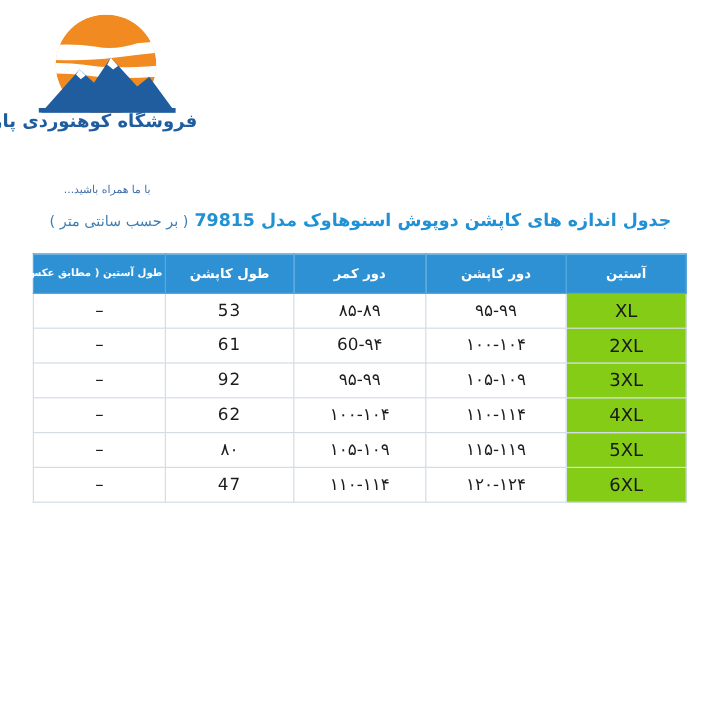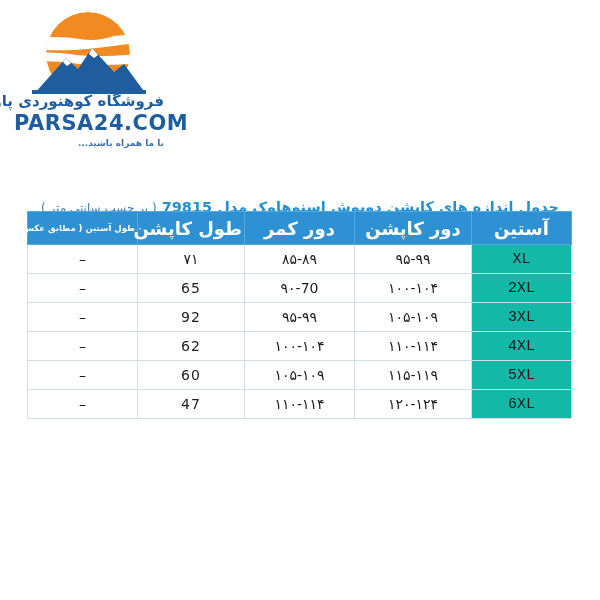--- a/index.html
+++ b/index.html
@@ -54,44 +54,43 @@
     font-size: 21px;
     font-weight: bold;
     color: #1f5d9e;
     letter-spacing: 0.5px;
     line-height: 1.15;
     direction: ltr;
     white-space: nowrap;
   }
   .logo-tagline {
     position: absolute;
-    top: 127px;
+    top: 143px;
     left: 4px;
     width: 150px;
-    text-align: right;
+    text-align: center;
     font-size: 9px;
-    font-weight: bold;
+    font-weight: normal;
     color: #3f6fae;
     line-height: 1;
     white-space: nowrap;
   }
 
   
   .chart-title {
     position: absolute;
     top: 176px;
     left: 28px;
     right: 28px;
     text-align: center;
     font-size: 14.5px;
     font-weight: bold;
     color: #2091d4;
     white-space: nowrap;
     line-height: 1.2;
-    margin-top: 23px;
   }
   .chart-title .unit-note {
     font-size: 12px;
     font-weight: normal;
     color: #3b7fb5;
   }
 
   
   .size-table-wrap {
     position: absolute;
@@ -110,43 +109,42 @@
     border: 1px solid #d3dde6;
     text-align: center;
     vertical-align: middle;
     height: 28px;
     padding: 0 2px;
   }
   table.size-table thead th {
     background: #2e91d4;
     color: #ffffff;
     font-weight: bold;
-    font-size: 18px;
+    font-size: 11px;
     height: 32px;
     border-color: #59a8dd;
     white-space: nowrap;
   }
   table.size-table thead th.small-head {
     font-size: 8.5px;
     font-weight: bold;
   }
   table.size-table tbody td {
     background: #ffffff;
     color: #1c1c1c;
     font-size: 14px;
     letter-spacing: 1px;
   }
   table.size-table tbody td.size-cell {
-    background: #14b8a6;
+    background: #84cc16;
     font-weight: normal;
     font-size: 15px;
     letter-spacing: 0;
     direction: ltr;
     color: #1a1a1a;
-    font-family: Liberation Mono, monospace;
   }
   table.size-table tbody td.dash-cell {
     font-size: 14px;
     letter-spacing: 0;
   }
 
   
   col.c-size    { width: 100px; }
   col.c-chest   { width: 117px; }
   col.c-waist   { width: 110px; }
@@ -177,21 +175,20 @@
       </g>
       <g fill="#ffffff">
         <path d="M 74 36 L 80 43 L 76 46 L 71 42 Z"></path>
         <path d="M 48 46 L 53 51 L 49 54 L 45 50 Z"></path>
       </g>
       <rect x="14" y="78" width="114" height="4" fill="#1F5D9E"></rect>
     </svg>
   </div>
 
   <div class="logo-wordmark-fa">فروشگاه کوهنوردی پارسا</div>
-  <div class="logo-wordmark-en">PARSA24.COM</div>
   <div class="logo-tagline">با ما همراه باشید...</div>
 </div>
 
 <div class="chart-title">
   <span>جدول اندازه های کاپشن دوپوش اسنوهاوک مدل 79815</span>
   <span class="unit-note">( بر حسب سانتی متر )</span>
 </div>
 
 <div class="size-table-wrap">
   <table class="size-table">
@@ -209,49 +206,49 @@
         <th>دور کمر</th>
         <th>طول کاپشن</th>
         <th class="small-head">طول آستین ( مطابق عکس )</th>
       </tr>
     </thead>
     <tbody>
       <tr>
         <td class="size-cell">XL</td>
         <td>۹۵-۹۹</td>
         <td>۸۵-۸۹</td>
-        <td>۷۱</td>
+        <td>53</td>
         <td class="dash-cell">–</td>
       </tr>
       <tr>
         <td class="size-cell">2XL</td>
         <td>۱۰۰-۱۰۴</td>
-        <td>۹۰-70</td>
-        <td>65</td>
+        <td>60-۹۴</td>
+        <td>61</td>
         <td class="dash-cell">–</td>
       </tr>
       <tr>
         <td class="size-cell">3XL</td>
         <td>۱۰۵-۱۰۹</td>
         <td>۹۵-۹۹</td>
         <td>92</td>
         <td class="dash-cell">–</td>
       </tr>
       <tr>
         <td class="size-cell">4XL</td>
         <td>۱۱۰-۱۱۴</td>
         <td>۱۰۰-۱۰۴</td>
         <td>62</td>
         <td class="dash-cell">–</td>
       </tr>
       <tr>
         <td class="size-cell">5XL</td>
         <td>۱۱۵-۱۱۹</td>
         <td>۱۰۵-۱۰۹</td>
-        <td>60</td>
+        <td>۸۰</td>
         <td class="dash-cell">–</td>
       </tr>
       <tr>
         <td class="size-cell">6XL</td>
         <td>۱۲۰-۱۲۴</td>
         <td>۱۱۰-۱۱۴</td>
         <td>47</td>
         <td class="dash-cell">–</td>
       </tr>
     </tbody>

